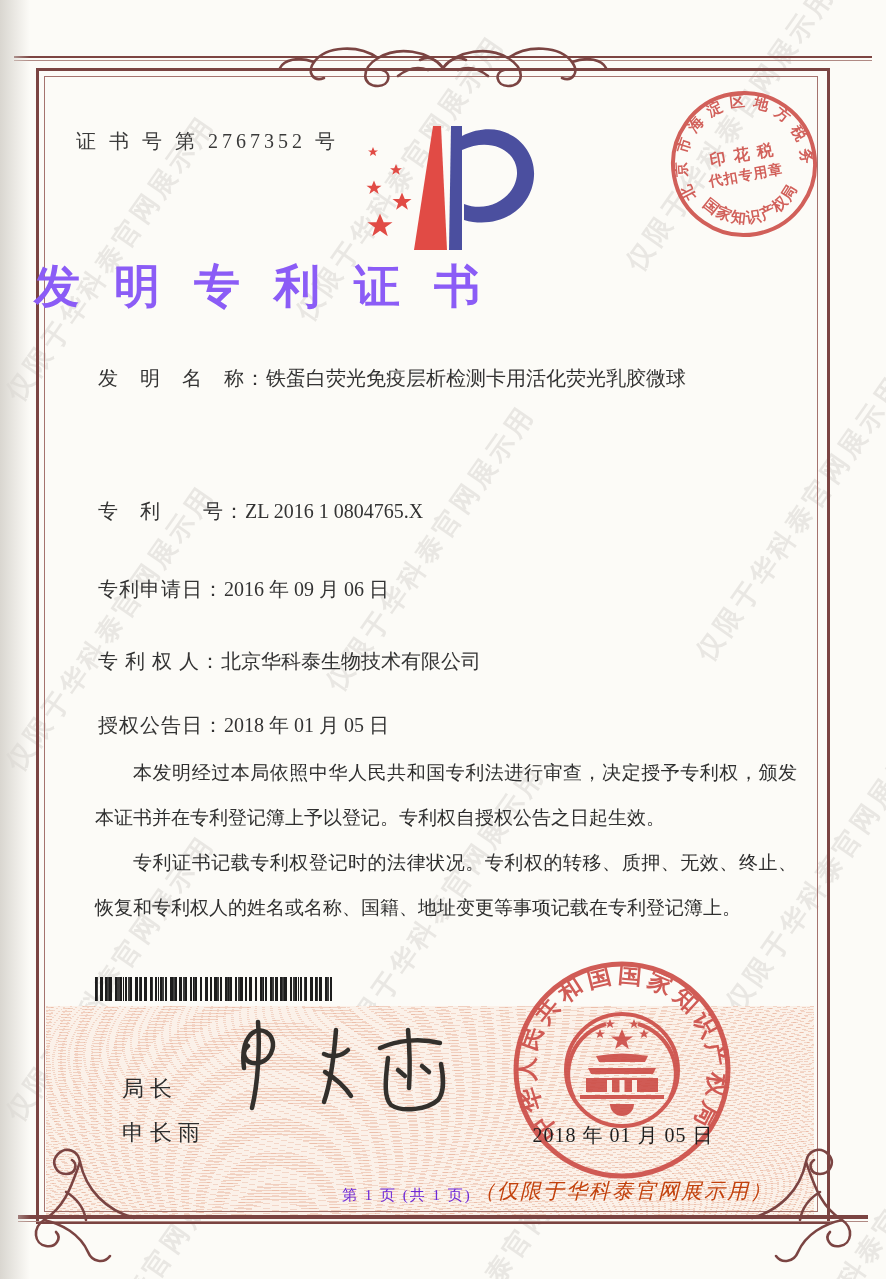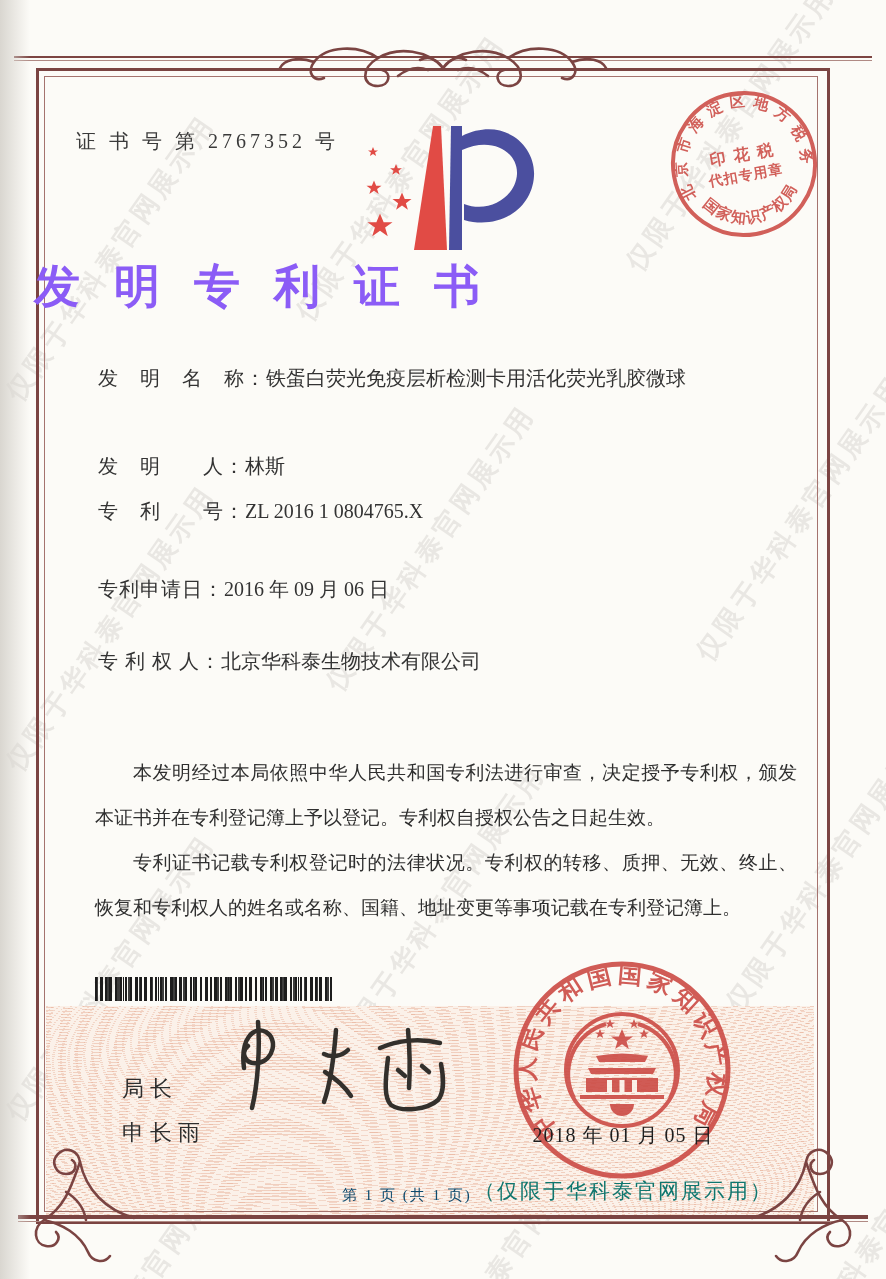--- a/index.html
+++ b/index.html
@@ -29,22 +29,22 @@
   .field .lbl{letter-spacing:1px;}
   .paras{position:absolute;left:95px;top:750px;width:702px;font-size:19px;line-height:45px;text-align:justify;color:#2f2f2f;}
   .paras p{margin:0;text-indent:2em;}
   .barcode{position:absolute;left:95px;top:977px;width:238px;height:24px;
     background:
       repeating-linear-gradient(90deg,#1c1c1c 0 2px,rgba(0,0,0,0) 2px 5px),
       repeating-linear-gradient(90deg,#1c1c1c 0 1px,rgba(0,0,0,0) 1px 7px),
       repeating-linear-gradient(90deg,rgba(28,28,28,.85) 0 3px,rgba(0,0,0,0) 3px 11px);}
   .signer{position:absolute;left:122px;font-size:22px;color:#2e2e2e;letter-spacing:6px;margin-top:36px;}
   .issue-date{position:absolute;left:528px;top:1122px;width:190px;text-align:center;font-size:20px;color:#1e1e1e;letter-spacing:1px;}
-  .footer-page{position:absolute;left:342px;top:1186px;font-size:15px;color:#0c4a6e;letter-spacing:2px;}
-  .footer-note{position:absolute;left:474px;top:1177px;font-size:21px;color:#0f766e;letter-spacing:2px;font-family:"Liberation Sans",sans-serif;}
+  .footer-page{position:absolute;left:342px;top:1186px;font-size:15px;color:#6d28d9;letter-spacing:2px;}
+  .footer-note{position:absolute;left:474px;top:1177px;font-size:21px;color:#c2410c;letter-spacing:2px;font-family:"Liberation Sans",sans-serif;font-style:italic;}
   .seal-svg{position:absolute;}
   .sig-svg{position:absolute;left:212px;top:1012px;}
 </style>
 </head>
 <body>
 
 <div class="page">
 
   <span class="wm" style="left:-60px;top:240px">仅限于华科泰官网展示用</span>
   <span class="wm" style="left:230px;top:160px">仅限于华科泰官网展示用</span>
@@ -123,24 +123,24 @@
     <text fill="#cc4b45" font-size="15" font-weight="bold">
       <textPath href="#arcBotS" startOffset="4" textLength="112">国家知识产权局</textPath>
     </text>
     <text x="0" y="-4" text-anchor="middle" fill="#cc4b45" font-size="16" font-weight="bold" letter-spacing="2">印 花 税</text>
     <text x="0" y="16" text-anchor="middle" fill="#cc4b45" font-size="14" font-weight="bold" letter-spacing="1">代扣专用章</text>
   </svg>
 
   <div class="title">发明专利证书</div>
 
   <div class="field" style="top:365px"><span class="lbl">发　明　名　称：</span><span>铁蛋白荧光免疫层析检测卡用活化荧光乳胶微球</span></div>
-  <div class="field" style="top:453px"><span class="lbl">发　明　　人：</span><span>林斯</span></div>
   <div class="field" style="top:498px"><span class="lbl">专　利　　号：</span><span>ZL 2016 1 0804765.X</span></div>
   <div class="field" style="top:576px"><span class="lbl">专利申请日：</span><span>2016 年 09 月 06 日</span></div>
   <div class="field" style="top:648px"><span class="lbl">专 利 权 人：</span><span>北京华科泰生物技术有限公司</span></div>
+  <div class="field" style="top:712px"><span class="lbl">授权公告日：</span><span>2018 年 01 月 05 日</span></div>
 
   <div class="paras">
     <p>本发明经过本局依照中华人民共和国专利法进行审查，决定授予专利权，颁发本证书并在专利登记簿上予以登记。专利权自授权公告之日起生效。</p>
     <p>专利证书记载专利权登记时的法律状况。专利权的转移、质押、无效、终止、恢复和专利权人的姓名或名称、国籍、地址变更等事项记载在专利登记簿上。</p>
   </div>
 
   <div class="barcode"></div>
 
   <div class="signer" style="top:1038px">局长</div>
   <div class="signer" style="top:1082px">申长雨</div>

